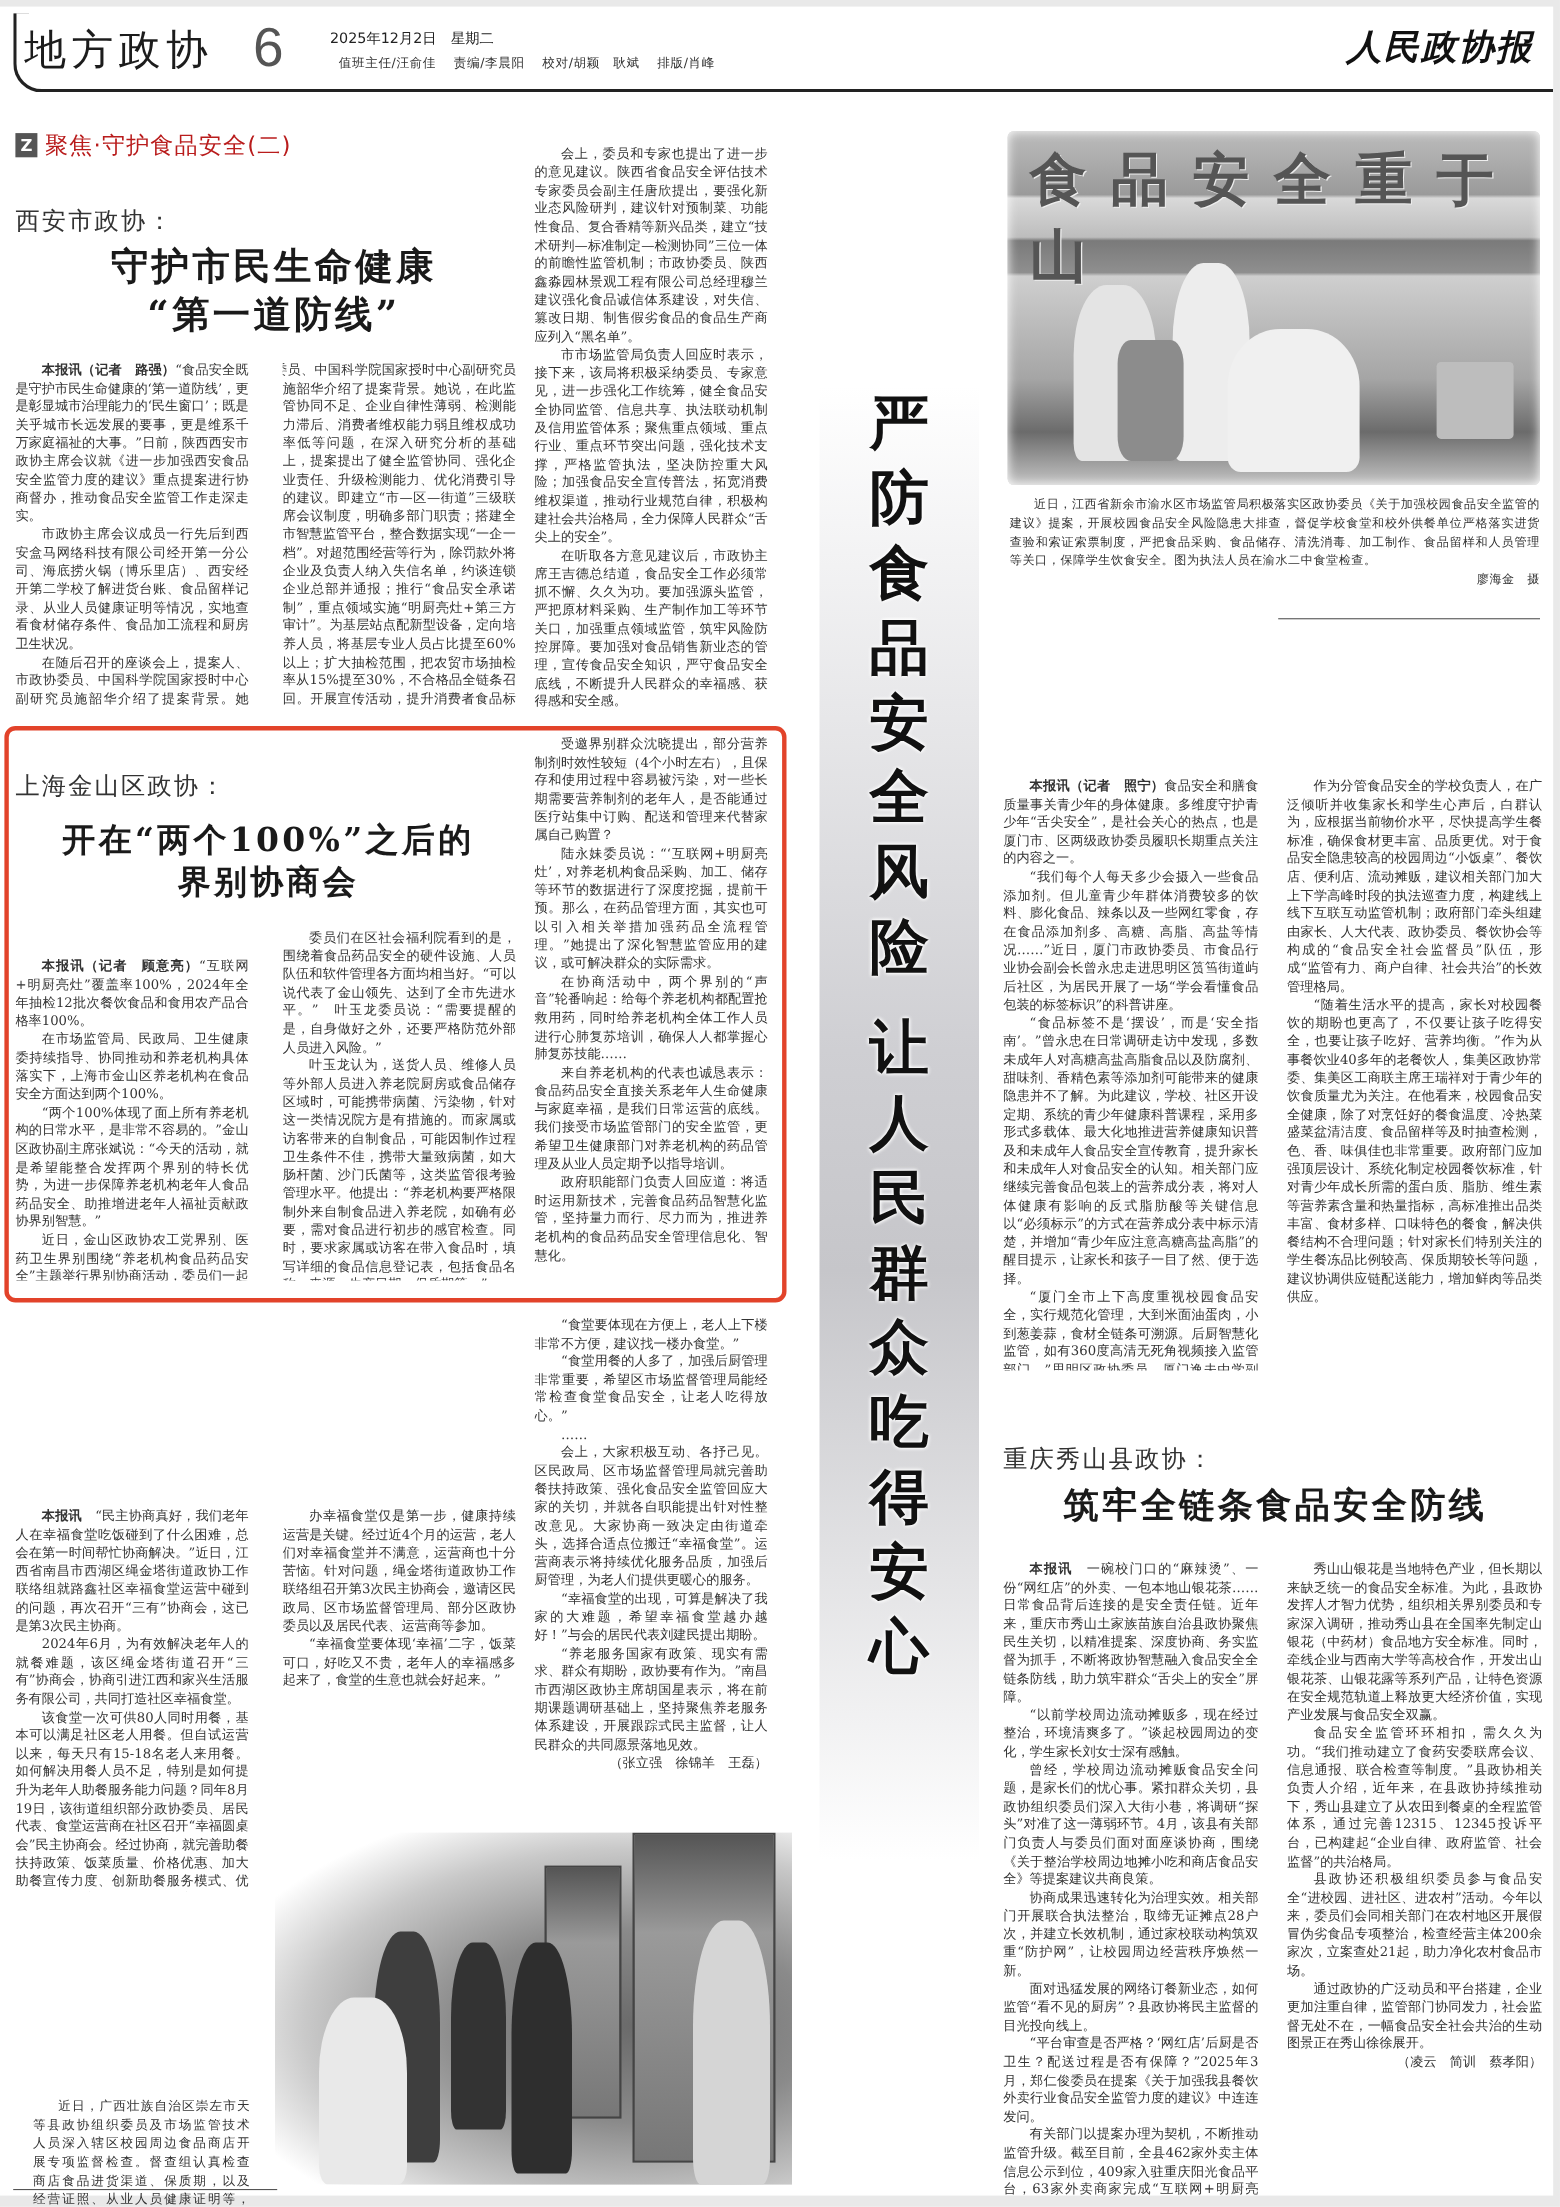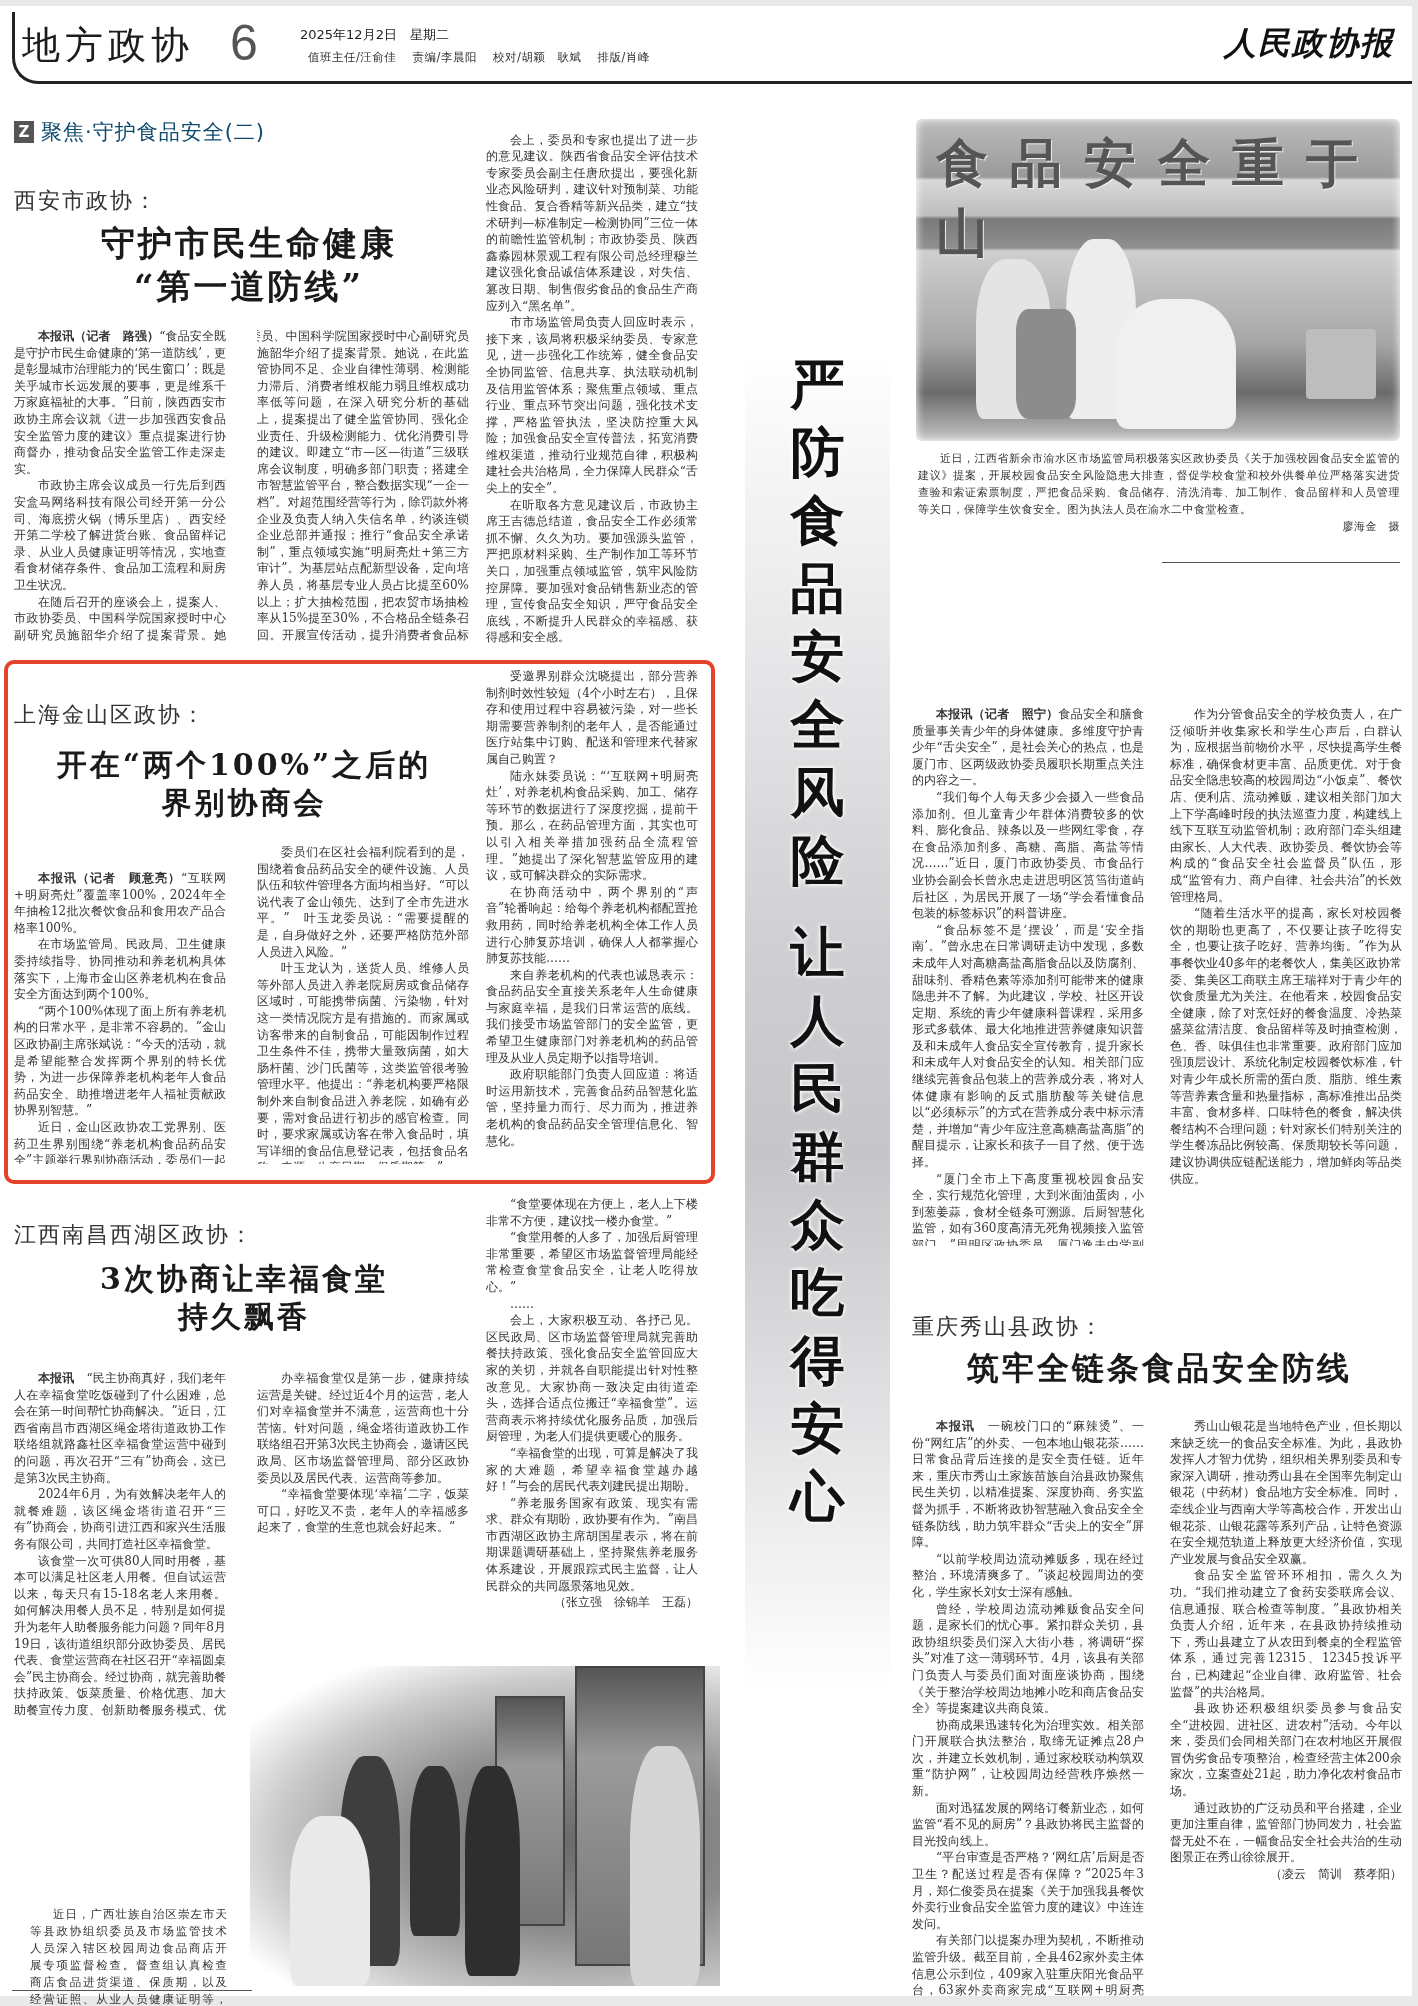--- a/index.html
+++ b/index.html
@@ -11,21 +11,21 @@
   .masthead { position: absolute; left: 12px; top: 6px; width: 1400px; height: 72px; border-left: 3px solid #222; border-bottom: 3px solid #222; border-bottom-left-radius: 26px; }
   .section-name { position: absolute; left: 22px; top: 14px; font-size: 38px; letter-spacing: 5px; color: #1c1c1c; font-family: "DejaVu Sans", sans-serif; }
   .page-num { position: absolute; left: 230px; top: 8px; font-size: 50px; color: #555; font-family: "Liberation Sans", sans-serif; }
   .dateline { position: absolute; left: 300px; top: 20px; font-size: 13px; color: #222; font-family: "DejaVu Sans", sans-serif; }
   .staff { position: absolute; left: 308px; top: 44px; font-size: 11.5px; color: #333; font-family: "DejaVu Sans", sans-serif; letter-spacing: 0.5px; }
   .staff span { margin-right: 12px; }
   .logo { position: absolute; right: 18px; top: 16px; font-size: 32px; font-style: italic; font-weight: bold; letter-spacing: 2px; color: #111; font-family: "DejaVu Serif", serif; }
 
   .column-tag { position: absolute; left: 14px; top: 112px; display: flex; align-items: center; }
   .column-tag .z { width: 20px; height: 22px; background: #555; color: #fff; font-weight: bold; font-size: 15px; display: flex; align-items: center; justify-content: center; font-family: "DejaVu Sans", sans-serif; }
-  .column-tag .lbl { font-size: 21px; margin-left: 7px; color: #0c4a6e; font-family: "DejaVu Sans", sans-serif; letter-spacing: 1px; }
+  .column-tag .lbl { font-size: 21px; margin-left: 7px; color: #b91c1c; font-family: "DejaVu Sans", sans-serif; letter-spacing: 1px; }
 
   
   .art { position: absolute; }
   .kicker { font-family: "DejaVu Sans", sans-serif; font-size: 22px; letter-spacing: 2px; color: #333; }
   .headline { font-family: "DejaVu Serif", serif; font-weight: bold; color: #1a1a1a; text-align: center; line-height: 1.25; letter-spacing: 3px; }
   .cols { display: flex; justify-content: space-between; position: absolute; }
   .col { font-size: 12px; line-height: 16.6px; text-align: justify; color: #333; font-family: "DejaVu Serif", serif; }
   .col p { text-indent: 2em; }
   .col b { font-family: "DejaVu Sans", sans-serif; font-weight: bold; }
   .col .byline { text-align: right; text-indent: 0; }
@@ -126,27 +126,20 @@
   <div class="cols" style="left:486px; top:662px; width:226px; height:500px;">
     <div class="col" style="width:212px; overflow:hidden;">
       <p>受邀界别群众沈晓提出，部分营养制剂时效性较短（4个小时左右），且保存和使用过程中容易被污染，对一些长期需要营养制剂的老年人，是否能通过医疗站集中订购、配送和管理来代替家属自己购置？</p>
       <p>陆永妹委员说：“‘互联网+明厨亮灶’，对养老机构食品采购、加工、储存等环节的数据进行了深度挖掘，提前干预。那么，在药品管理方面，其实也可以引入相关举措加强药品全流程管理。”她提出了深化智慧监管应用的建议，或可解决群众的实际需求。</p>
       <p>在协商活动中，两个界别的“声音”轮番响起：给每个养老机构都配置抢救用药，同时给养老机构全体工作人员进行心肺复苏培训，确保人人都掌握心肺复苏技能……</p>
       <p>来自养老机构的代表也诚恳表示：食品药品安全直接关系老年人生命健康与家庭幸福，是我们日常运营的底线。我们接受市场监管部门的安全监管，更希望卫生健康部门对养老机构的药品管理及从业人员定期予以指导培训。</p>
       <p>政府职能部门负责人回应道：将适时运用新技术，完善食品药品智慧化监管，坚持量力而行、尽力而为，推进养老机构的食品药品安全管理信息化、智慧化。</p>
     </div>
   </div>
 
-  <div class="art" style="left:14px; top:1214px; width:460px;">
-    <div class="kicker">江西南昌西湖区政协：</div>
-    <div class="headline" style="font-size:30px; margin-top:10px;">
-      <div>3次协商让幸福食堂</div>
-      <div>持久飘香</div>
-    </div>
-  </div>
   <div class="cols" style="left:14px; top:1364px; width:455px; height:350px;">
     <div class="col" style="width:212px; overflow:hidden;">
       <p><b>本报讯</b>　<span>“民主协商真好，我们老年人在幸福食堂吃饭碰到了什么困难，总会在第一时间帮忙协商解决。”近日，江西省南昌市西湖区绳金塔街道政协工作联络组就路鑫社区幸福食堂运营中碰到的问题，再次召开“三有”协商会，这已是第3次民主协商。</span></p>
       <p>2024年6月，为有效解决老年人的就餐难题，该区绳金塔街道召开“三有”协商会，协商引进江西和家兴生活服务有限公司，共同打造社区幸福食堂。</p>
       <p>该食堂一次可供80人同时用餐，基本可以满足社区老人用餐。但自试运营以来，每天只有15-18名老人来用餐。如何解决用餐人员不足，特别是如何提升为老年人助餐服务能力问题？同年8月19日，该街道组织部分政协委员、居民代表、食堂运营商在社区召开“幸福圆桌会”民主协商会。经过协商，就完善助餐扶持政策、饭菜质量、价格优惠、加大助餐宣传力度、创新助餐服务模式、优化配餐送餐方式、加强食品安全监管等方面达成意见。食堂经营方、社区代表现场表态，将认真落实协商会议精神，办好幸福食堂。</p>
     </div>
     <div class="col" style="width:212px; overflow:hidden; height:170px;">
       <p>办幸福食堂仅是第一步，健康持续运营是关键。经过近4个月的运营，老人们对幸福食堂并不满意，运营商也十分苦恼。针对问题，绳金塔街道政协工作联络组召开第3次民主协商会，邀请区民政局、区市场监督管理局、部分区政协委员以及居民代表、运营商等参加。</p>
       <p>“幸福食堂要体现‘幸福’二字，饭菜可口，好吃又不贵，老年人的幸福感多起来了，食堂的生意也就会好起来。”</p>
     </div>

